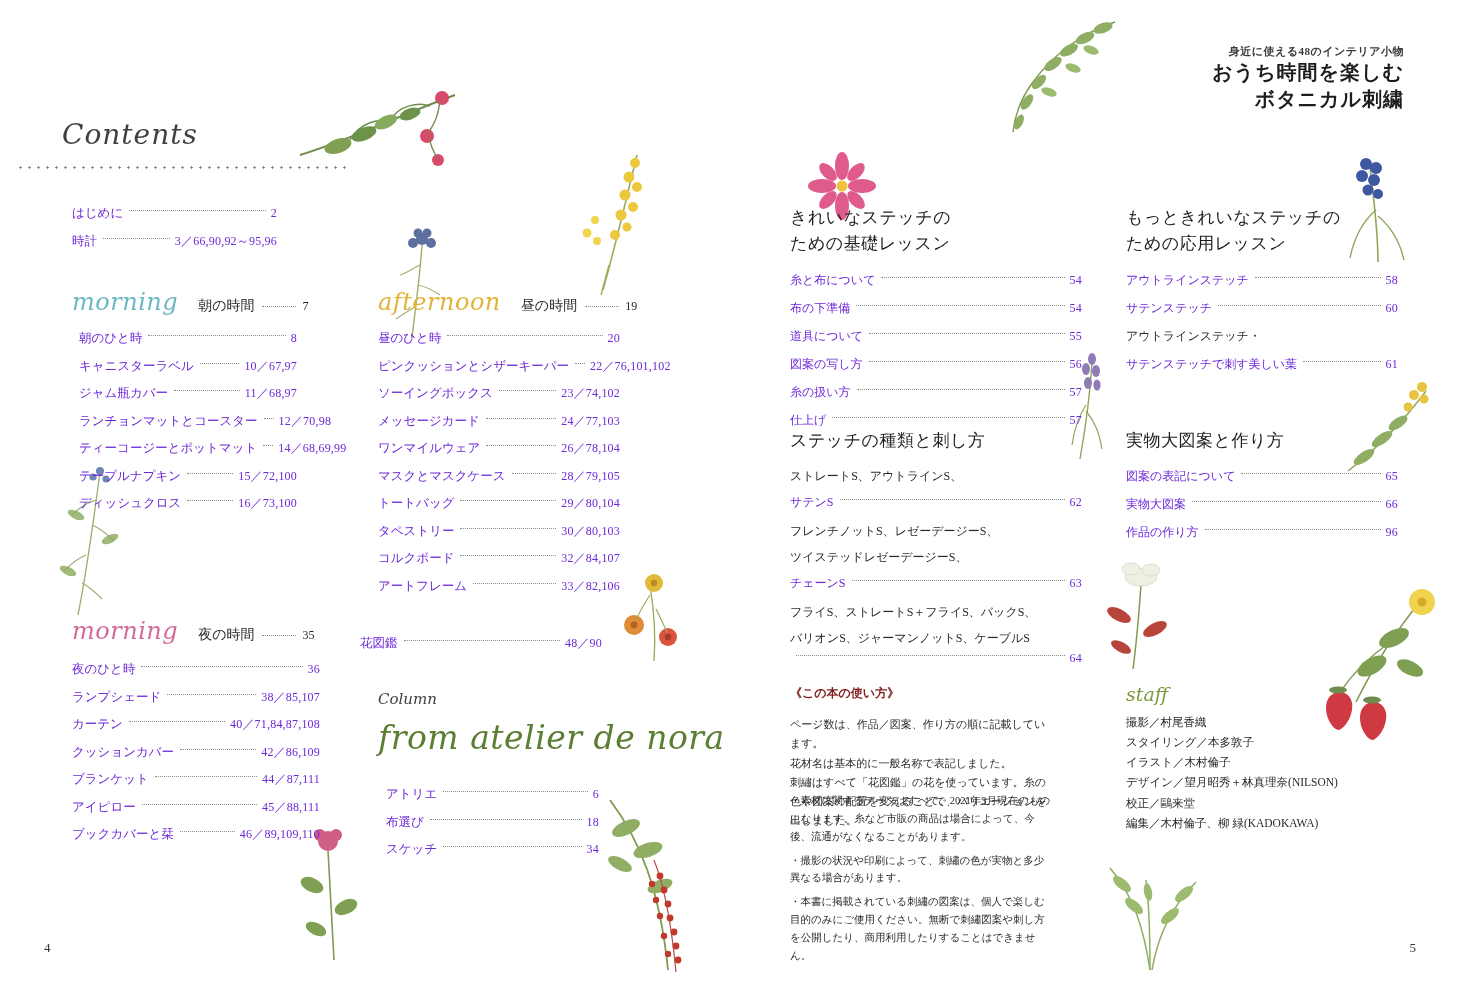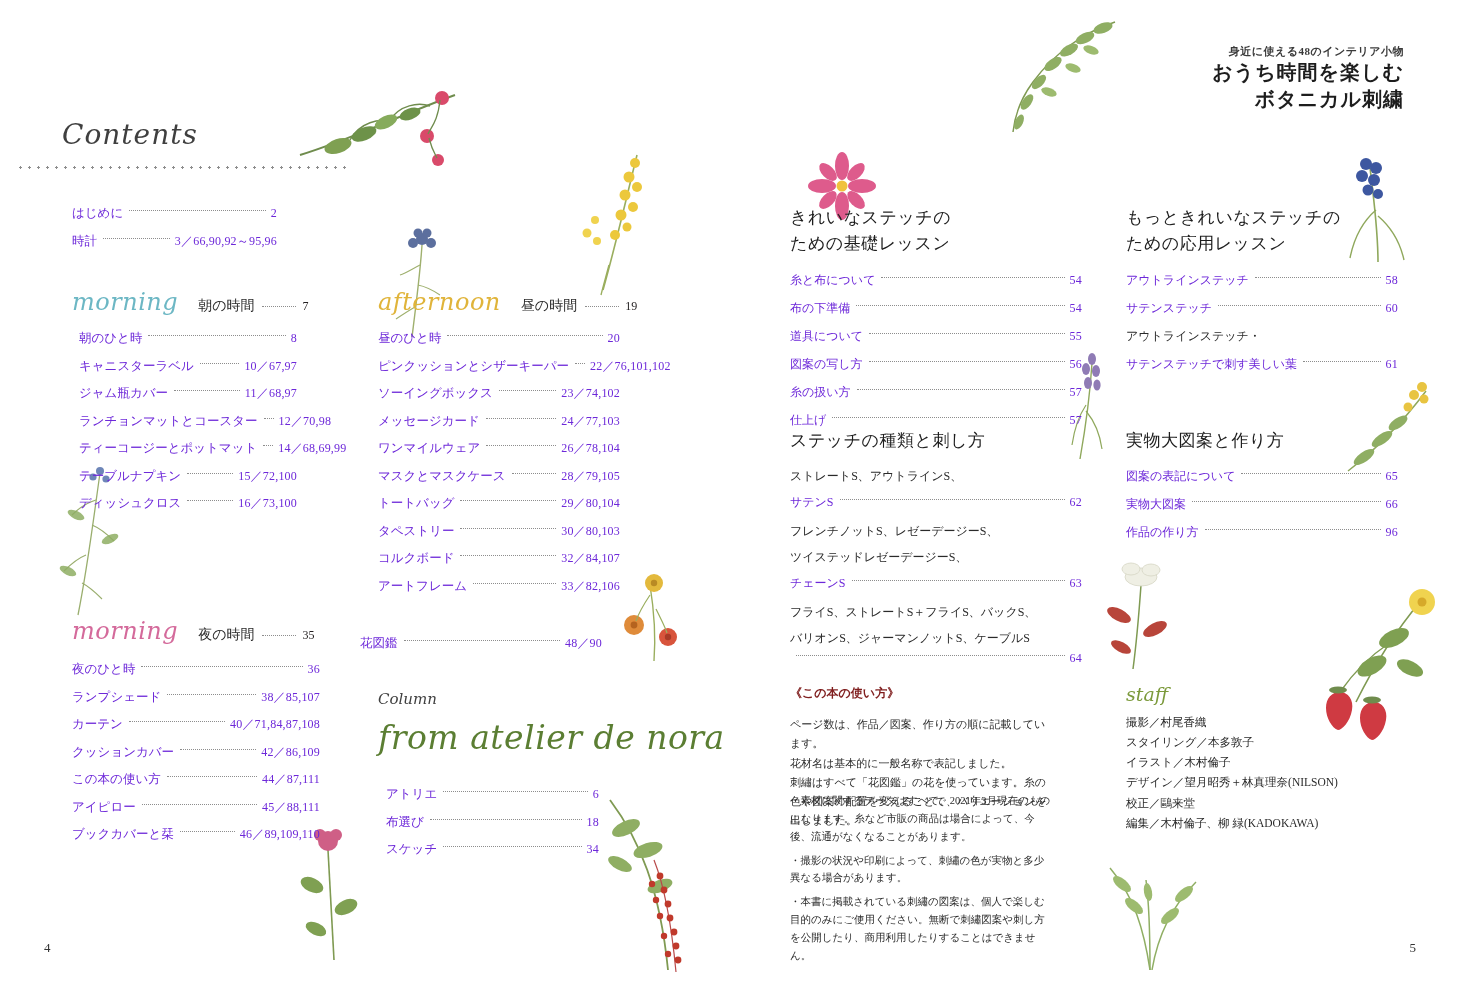--- a/index.html
+++ b/index.html
@@ -437,21 +437,21 @@
           <span class="label">カーテン</span>
           <span class="leader"></span>
           <span class="pages">40／71,84,87,108</span>
         </div>
       <div class="toc-row">
           <span class="label">クッションカバー</span>
           <span class="leader"></span>
           <span class="pages">42／86,109</span>
         </div>
       <div class="toc-row">
-          <span class="label">この本の使い方</span>
+          <span class="label">ブランケット</span>
           <span class="leader"></span>
           <span class="pages">44／87,111</span>
         </div>
       <div class="toc-row">
           <span class="label">アイピロー</span>
           <span class="leader"></span>
           <span class="pages">45／88,111</span>
         </div>
       <div class="toc-row">
           <span class="label">ブックカバーと栞</span>

